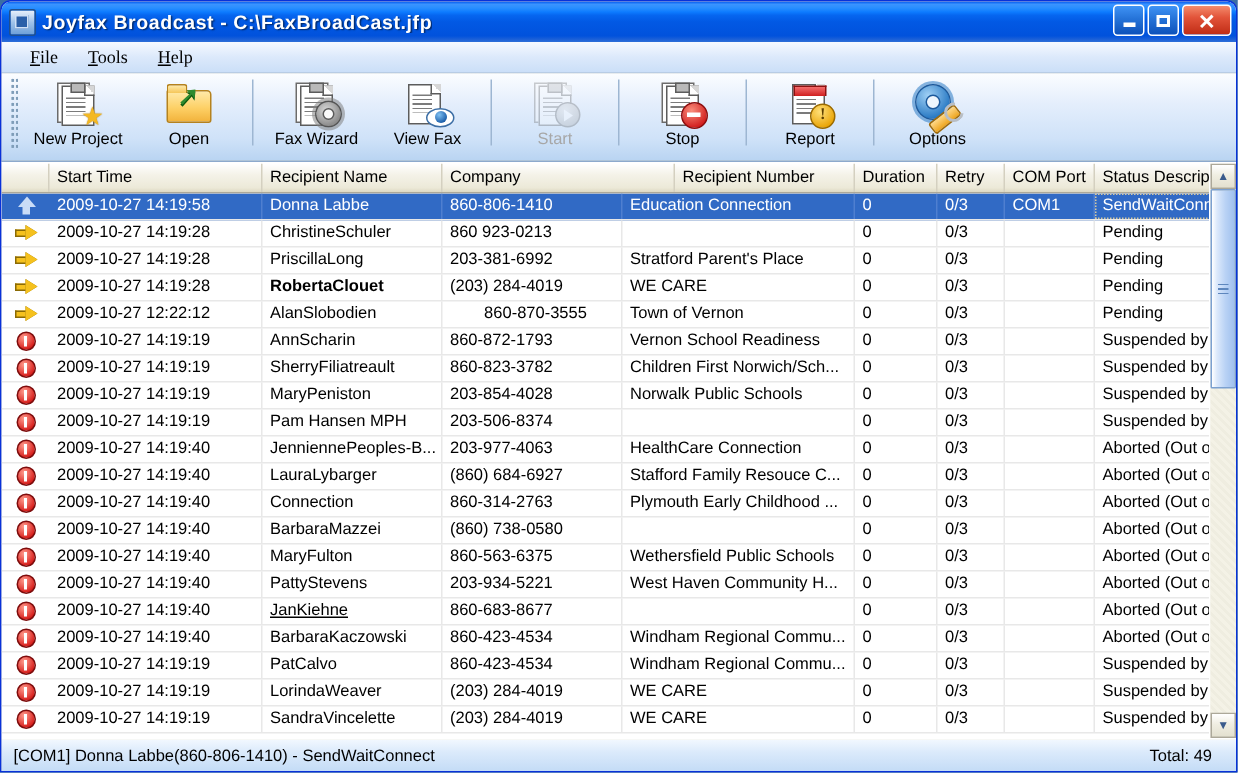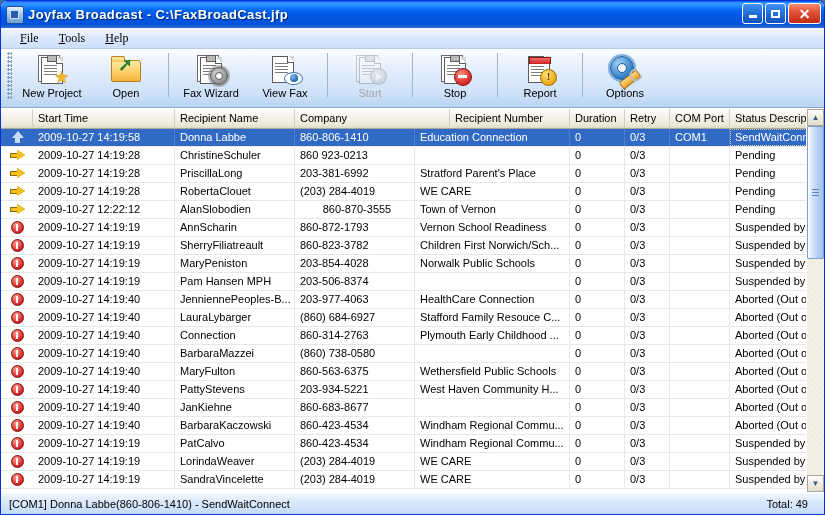--- a/index.html
+++ b/index.html
@@ -724,21 +724,21 @@
             <div class="cell" style="width: 55px; flex: 0 0 55px;">0</div>
             <div class="cell" style="width: 45px; flex: 0 0 45px;">0/3</div>
             <div class="cell" style="width: 60px; flex: 0 0 60px;"></div>
             <div class="cell last" style="width: 103px; flex: 0 0 103px;">Pending</div>
           </div>
           <div class="row">
             <div class="cell icon" style="width: 32px; flex: 0 0 32px;">
               <div class="ic-arrow"></div>
             </div>
             <div class="cell" style="width: 142px; flex: 0 0 142px;">2009-10-27 14:19:28</div>
-            <div class="cell" style="width: 120px; flex: 0 0 120px;">RobertaClouet</div>
+            <div class="cell" style="width: 120px; flex: 0 0 120px; font-weight: bold;">RobertaClouet</div>
             <div class="cell" style="width: 120px; flex: 0 0 120px;">(203) 284-4019</div>
             <div class="cell" style="width: 155px; flex: 0 0 155px;">WE CARE</div>
             <div class="cell" style="width: 55px; flex: 0 0 55px;">0</div>
             <div class="cell" style="width: 45px; flex: 0 0 45px;">0/3</div>
             <div class="cell" style="width: 60px; flex: 0 0 60px;"></div>
             <div class="cell last" style="width: 103px; flex: 0 0 103px;">Pending</div>
           </div>
           <div class="row">
             <div class="cell icon" style="width: 32px; flex: 0 0 32px;">
               <div class="ic-arrow"></div>
@@ -880,21 +880,21 @@
             <div class="cell" style="width: 55px; flex: 0 0 55px;">0</div>
             <div class="cell" style="width: 45px; flex: 0 0 45px;">0/3</div>
             <div class="cell" style="width: 60px; flex: 0 0 60px;"></div>
             <div class="cell last" style="width: 103px; flex: 0 0 103px;">Aborted (Out of l...</div>
           </div>
           <div class="row">
             <div class="cell icon" style="width: 32px; flex: 0 0 32px;">
               <div class="ic-stop"></div>
             </div>
             <div class="cell" style="width: 142px; flex: 0 0 142px;">2009-10-27 14:19:40</div>
-            <div class="cell" style="width: 120px; flex: 0 0 120px;">JanKiehne</div>
+            <div class="cell" style="width: 120px; flex: 0 0 120px; text-decoration: underline;">JanKiehne</div>
             <div class="cell" style="width: 120px; flex: 0 0 120px;">860-683-8677</div>
             <div class="cell" style="width: 155px; flex: 0 0 155px;"></div>
             <div class="cell" style="width: 55px; flex: 0 0 55px;">0</div>
             <div class="cell" style="width: 45px; flex: 0 0 45px;">0/3</div>
             <div class="cell" style="width: 60px; flex: 0 0 60px;"></div>
             <div class="cell last" style="width: 103px; flex: 0 0 103px;">Aborted (Out of l...</div>
           </div>
           <div class="row">
             <div class="cell icon" style="width: 32px; flex: 0 0 32px;">
               <div class="ic-stop"></div>

